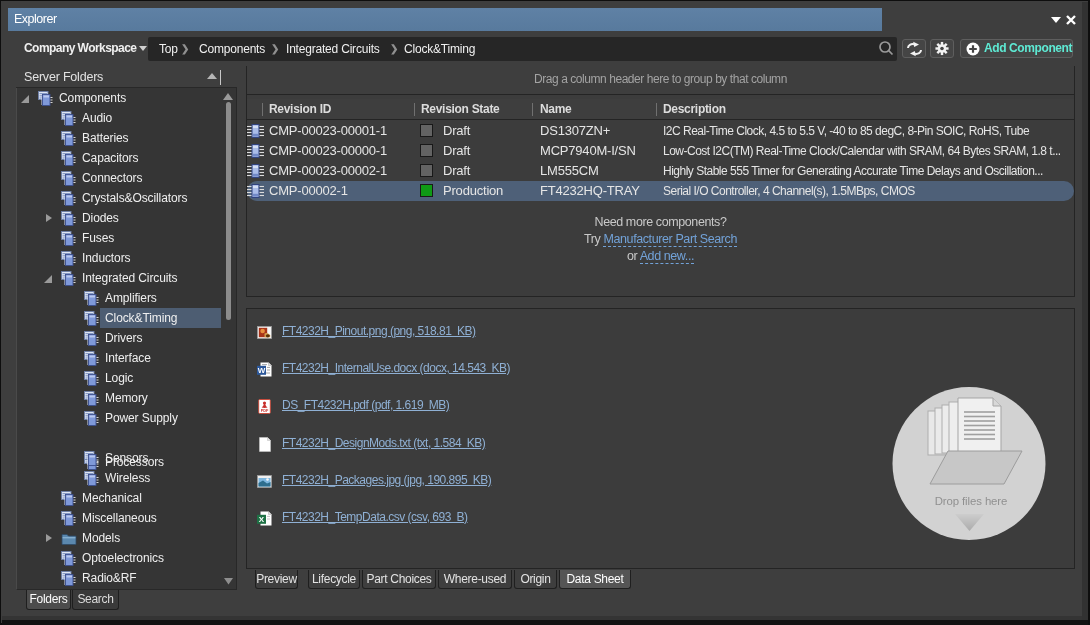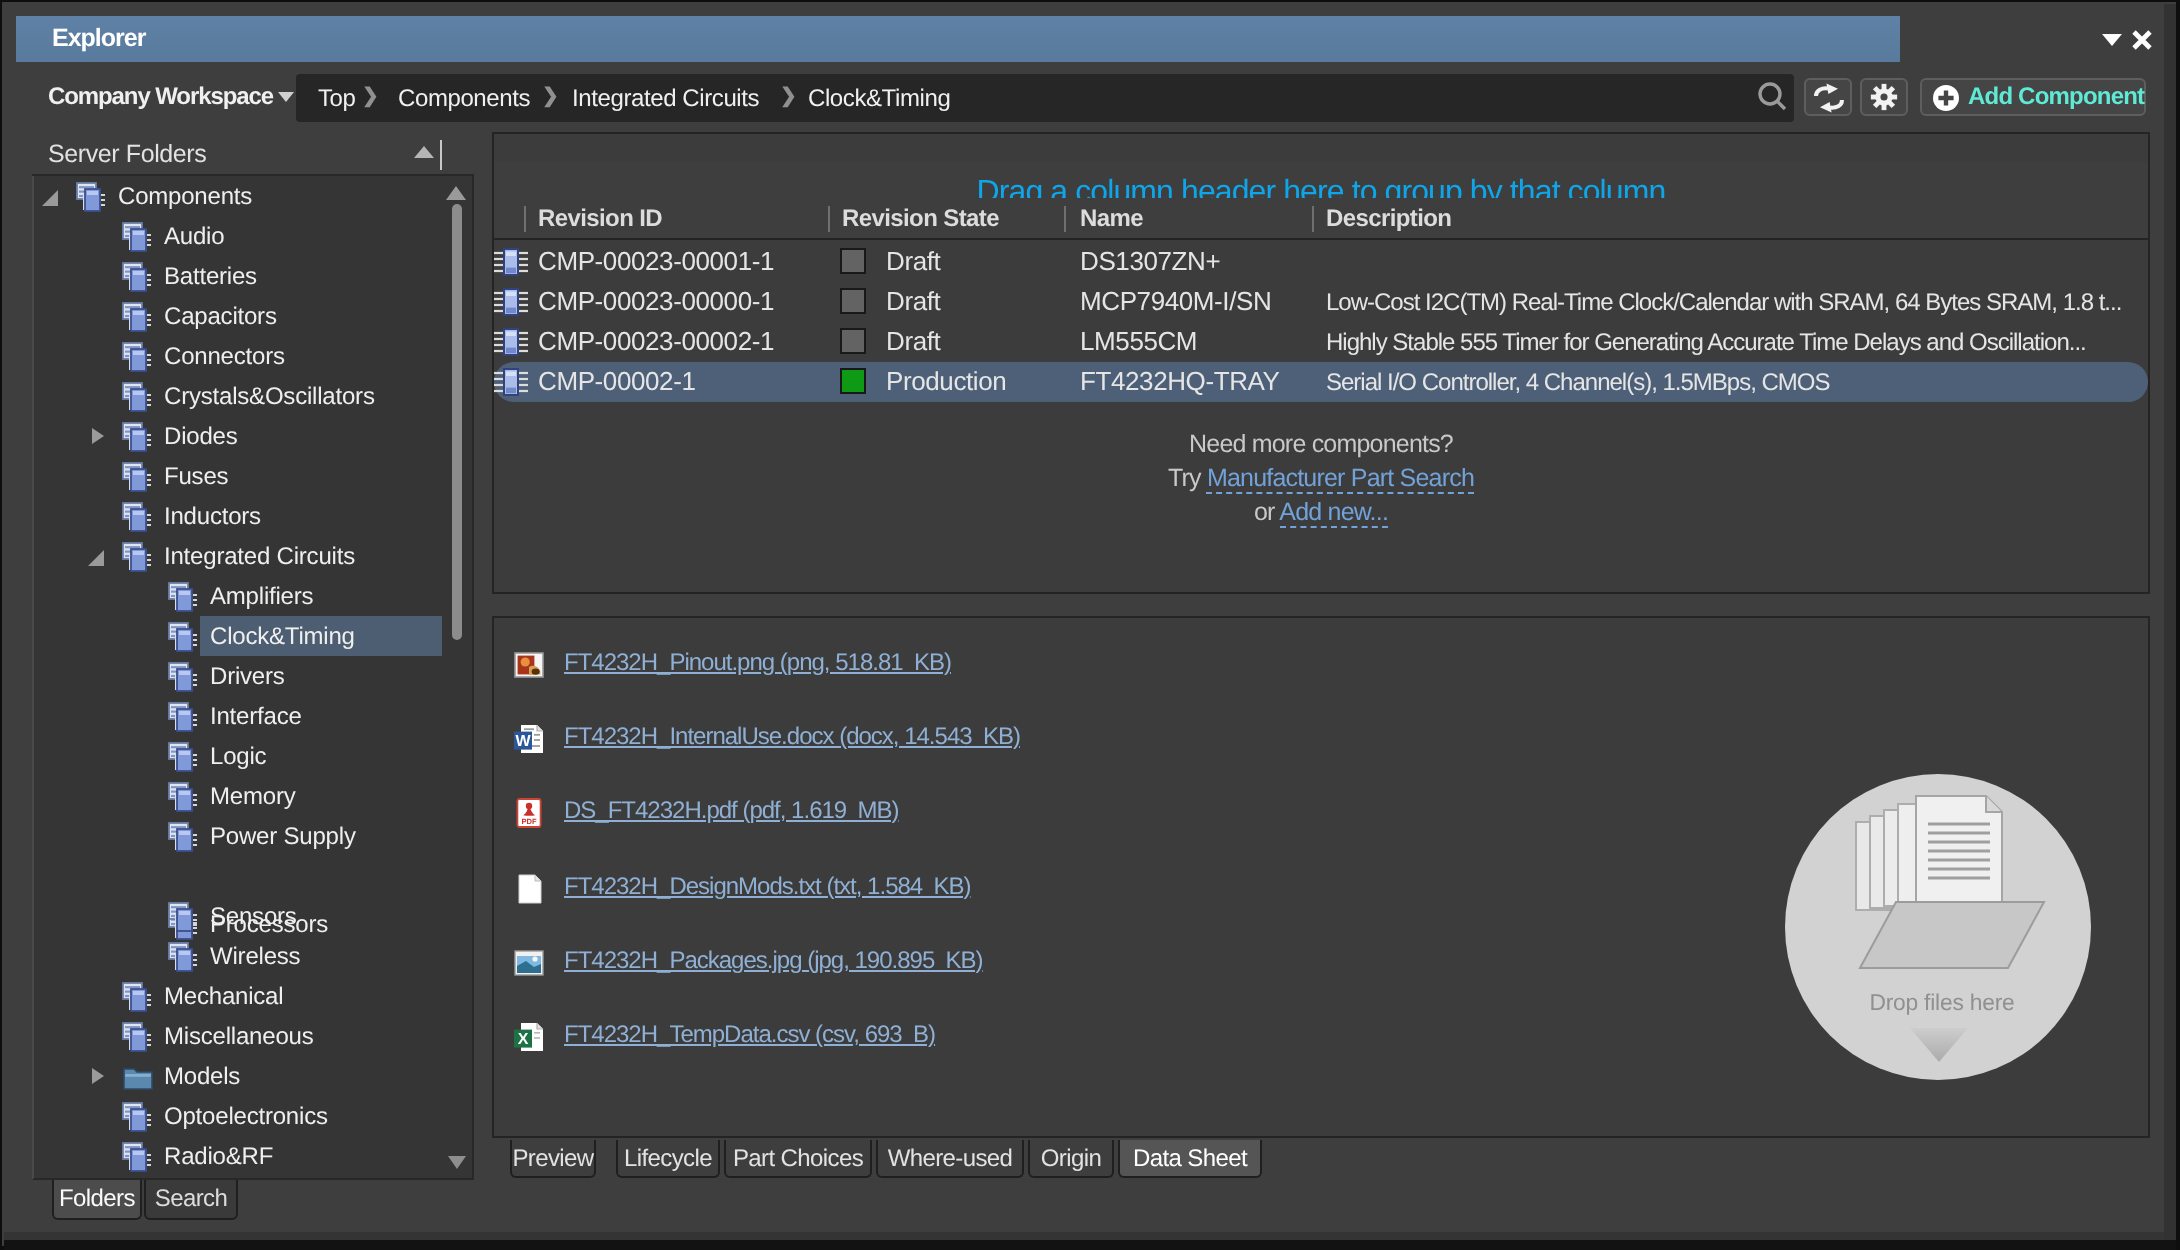--- a/index.html
+++ b/index.html
@@ -1,42 +1,42 @@
 <!DOCTYPE html>
 <html><head>
 <meta charset="utf-8">
 <style>
   * { margin:0; padding:0; box-sizing:border-box; }
   html,body { width:1090px; height:625px; overflow:hidden; }
   body { background:#0e0e0e; font-family:"Liberation Sans",sans-serif; position:relative; }
   .abs { position:absolute; }
   #win { left:1px; top:1px; width:1087px; height:622px; background:#3e3e3e; }
-  #titlebar { left:8px; top:8px; width:942px; height:23px;
-    background:linear-gradient(#5f81a5,#587a9d); color:#fff; font-size:12.5px; font-weight:bold;
-    line-height:23px; padding-left:18px; letter-spacing:-0.5px; }
+  #titlebar { left:8px; top:8px; width:874px; height:23px;
+    background:linear-gradient(#5f81a5,#587a9d); color:#fff; font-size:12.5px; font-weight:normal;
+    line-height:23px; padding-left:6px; letter-spacing:-0.5px; }
   
   #cw { left:24px; top:36px; height:24px; line-height:24px; color:#f0f0f0; font-size:12px; font-weight:bold; letter-spacing:-0.55px; }
   #cwcaret { left:139px; top:46px; width:0; height:0; border-left:4px solid transparent; border-right:4px solid transparent; border-top:5px solid #d0d0d0; }
   #crumbbar { left:148px; top:37px; width:749px; height:24px; background:#262626; border-radius:2px; }
   .crumb { color:#f0f0f0; font-size:12px; letter-spacing:-0.2px; }
   .chev { color:#909090; font-size:10px; font-weight:bold; }
   #crumbs .crumb, #crumbs .chev { top:37px; height:40px; line-height:24px; white-space:nowrap; }
   .btn { background:#454545; border:1px solid #5e5e5e; border-radius:3px; }
   
   #treepanel { left:16px; top:67px; width:221px; height:523px; background:#353535;
      border:1px solid #282828; border-top-color:#5a5a5a; border-left-color:#4a4a4a; }
   #treehead { left:16px; top:67px; width:221px; height:21px; background:#3e3e3e;
      border-bottom:1px solid #282828; color:#e2e2e2; font-size:12.5px; letter-spacing:-0.2px; line-height:21px; padding-left:8px; }
   .trow { position:absolute; height:20px; line-height:20px; color:#efefef; font-size:12px; letter-spacing:-0.1px; }
   .sel { background:#4d5d72; }
   
   .panel { background:#3c3c3c; border:1px solid #242424; }
   #gridpanel { left:246px; top:66px; width:829px; height:231px; }
-  #groupstrip { left:247px; top:81px; width:827px; height:31px; background:#3e3e3e; border-bottom:1px solid #242424;
-      color:#0ea5e9; font-size:16px; letter-spacing:-0.45px; text-align:center; line-height:31px; }
+  #groupstrip { left:247px; top:64px; width:827px; height:31px; background:#3e3e3e; border-bottom:1px solid #242424;
+      color:#a3a3a3; font-size:12px; letter-spacing:-0.45px; text-align:center; line-height:31px; }
   #colhead { left:247px; top:99px; width:827px; height:21px; background:#3e3e3e; border-bottom:1px solid #242424; }
   .colsep { position:absolute; width:1px; height:13px; top:103px; background:#707070; }
   .coltxt { position:absolute; top:99px; height:21px; line-height:21px; color:#dcdcdc; font-size:12px; font-weight:bold; letter-spacing:-0.3px; }
   .grow { position:absolute; left:247px; width:827px; height:20px; line-height:20px; font-size:13px; color:#e5e5e5; letter-spacing:-0.2px; }
   .desc { font-size:12px; letter-spacing:-0.5px; }
   .gcell { position:absolute; top:0; height:20px; line-height:20px; white-space:nowrap; overflow:hidden; }
   .cb { position:absolute; left:173px; top:3px; width:13px; height:13px; background:#636363; border:1px solid #191919; }
   .cb.green { background:#0f9a16; }
   #filespanel { left:246px; top:308px; width:829px; height:261px; }
   .flink { position:absolute; left:282px; color:#8fb0d4; font-size:12px; letter-spacing:-0.5px; text-decoration:underline; white-space:nowrap; }
@@ -387,20 +387,21 @@
 <div class="coltxt" style="left:663px">Description</div>
 <div id="grows" class="abs" style="left:0;top:0">
 <div class="grow" style="top:121px;">
       <svg class="abs" style="left:0px;top:3px" width="17" height="14" viewBox="0 0 17 14">
         <use href="#chip1"></use>
       </svg>
 <div class="gcell" style="left:22px;width:145px">CMP-00023-00001-1</div>
 <div class="cb"></div>
 <div class="gcell" style="left:196px;width:105px">Draft</div>
 <div class="gcell" style="left:293px;width:115px">DS1307ZN+</div>
+<div class="gcell desc" style="left:416px;width:410px">I2C Real-Time Clock, 4.5 to 5.5 V, -40 to 85 degC, 8-Pin SOIC, RoHS, Tube</div>
     </div>
 <div class="grow" style="top:141px;">
       <svg class="abs" style="left:0px;top:3px" width="17" height="14" viewBox="0 0 17 14">
         <use href="#chip1"></use>
       </svg>
 <div class="gcell" style="left:22px;width:145px">CMP-00023-00000-1</div>
 <div class="cb"></div>
 <div class="gcell" style="left:196px;width:105px">Draft</div>
 <div class="gcell" style="left:293px;width:115px">MCP7940M-I/SN</div>
 <div class="gcell desc" style="left:416px;width:410px">Low-Cost I2C(TM) Real-Time Clock/Calendar with SRAM, 64 Bytes SRAM, 1.8 t...</div>

